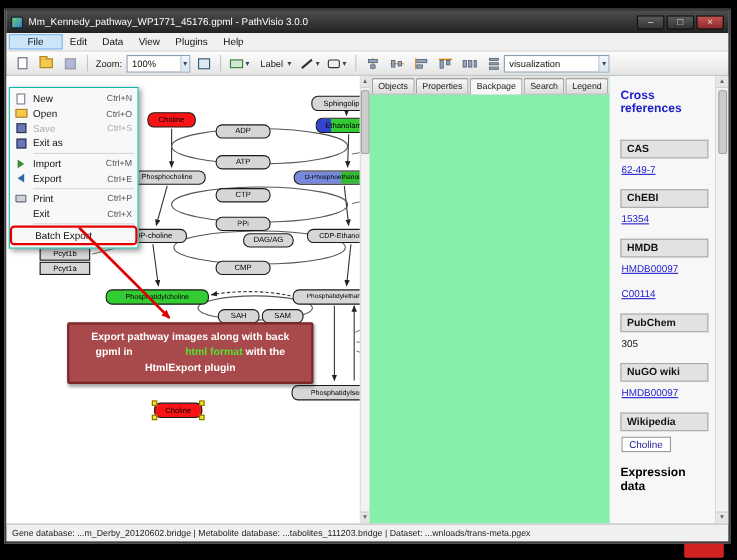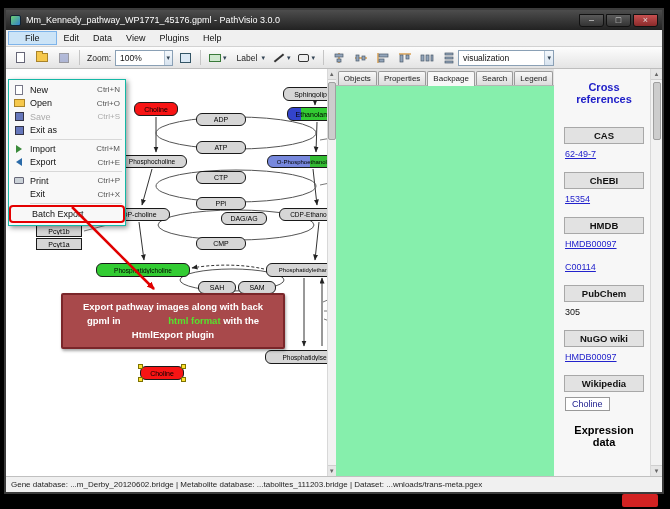--- a/index.html
+++ b/index.html
@@ -82,21 +82,21 @@
   .sthumb { width:8px; height:58px; background:#cdcdcd; border:1px solid #9f9f9f; border-radius:2px; margin-top:2px; }
 
   
   .sidepanel { flex:1; display:flex; flex-direction:row; background:#86efac; }
   .tabs { height:17px; display:flex; align-items:flex-end; padding-left:2px; background:#e2e2e2;
           border-bottom:1px solid #b5b5b5; }
   .tab { font-size:8px; padding:2px 5px 2px 5px; border:1px solid #9a9a9a; border-bottom:none;
          background:linear-gradient(#f8f8f8,#dcdcdc); margin-right:1px; border-radius:2px 2px 0 0; color:#222; }
   .tab.active { background:#f7f7f7; position:relative; top:1px; padding-bottom:3px; }
   .panel-body { flex:1; display:flex; overflow:hidden; }
-  .bp-content { flex:1; padding:12px 6px 6px 10px; background:#f7f7f7;text-align:center; }
+  .bp-content { flex:1; padding:12px 6px 6px 10px; background:#f7f7f7; }
   .xref-title { color:#2020c8; font-weight:bold; font-size:11px; margin-bottom:22px; }
   .xref-header { background:#e2e2e2; border:1px solid #a8a8a8; font-weight:bold; font-size:9.5px;
                  padding:2px 5px; width:max-content; min-width:80px; color:#111; }
   .xref-value { font-size:9px; margin:5px 0 13px 1px; width:max-content; }
   .xref-value.link { color:#2222cc; text-decoration:underline; cursor:pointer; }
   .xref-value.text { color:#111; }
   .xref-value.boxed { border:1px solid #999; background:#fff; padding:1px 6px; color:#1a1a8c; }
   .exp-title { font-weight:bold; font-size:11px; color:#000; margin-top:2px; }
 
   

